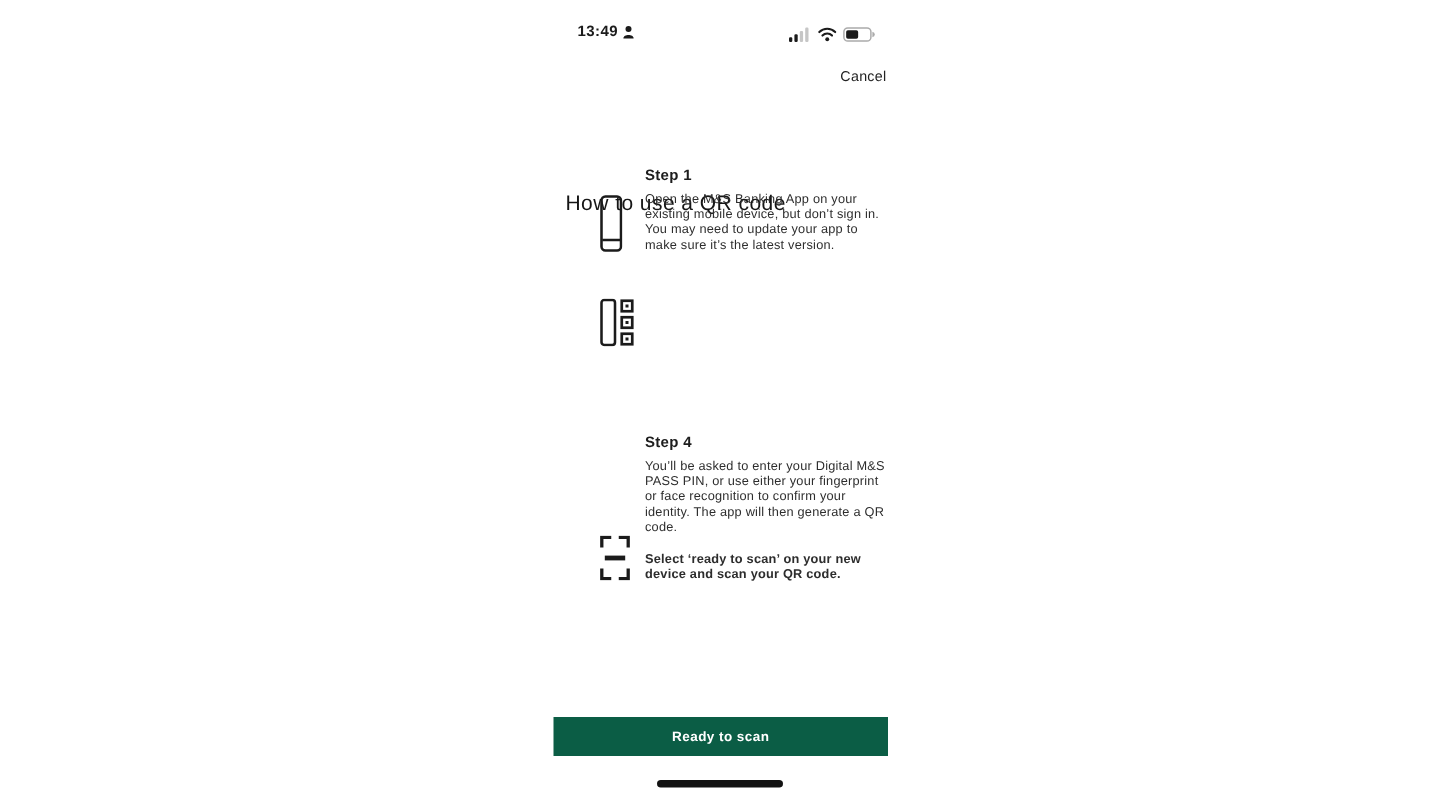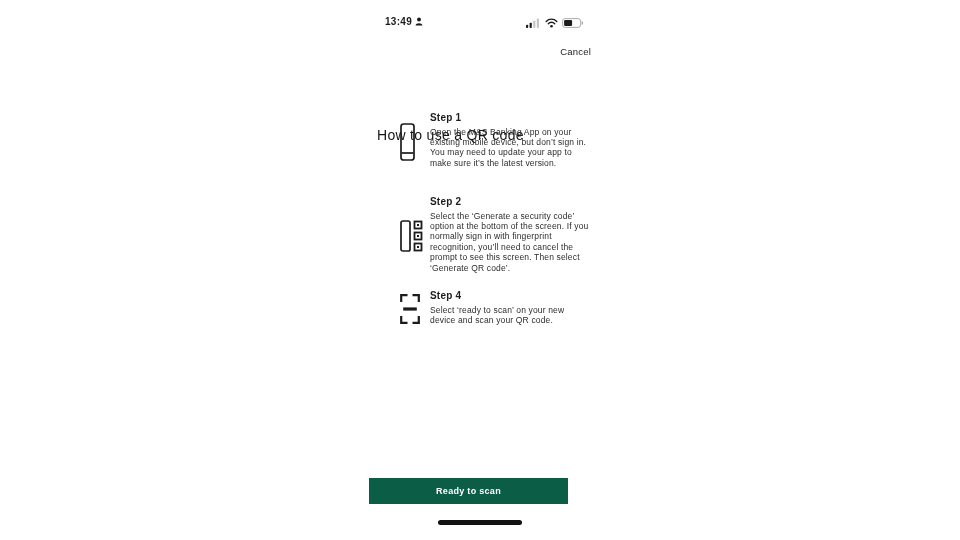--- a/index.html
+++ b/index.html
@@ -32,42 +32,42 @@
 
   
   .title {
     position: absolute; left: 22px; top: 79px;
     font-size: 14px; font-weight: 500; letter-spacing: 0.3px; color: #161616; margin-top: 48px;
   }
 
   
   .step {
     position: absolute; left: 21px; right: 14px;
-    display: flex; align-items: center; padding-left: 24px;
+    display: flex; align-items: flex-end; padding-left: 24px;
   }
   .step-icon-col { width: 30px; flex: 0 0 30px; padding-top: 3px; }
   .step-text { flex: 1; }
   .step-heading {
     font-size: 10px; font-weight: bold; color: #1d1d1d;
     letter-spacing: 0.2px; margin-bottom: 3.5px;
   }
   .step-body {
     font-size: 8.5px; line-height: 10.4px; color: #2d2d2d;
     letter-spacing: 0.15px;
   }
-  .step-body + .step-body { margin-top: 20px; }
+  .step-body + .step-body { margin-top: 10px; font-weight: bold; }
 
   .step-1 { top: 112px; }
   .step-2 { top: 196px; }
   .step-3 { top: 290px; }
 
   
   .cta {
     position: absolute; left: 14px; top: 478px;
-    width: 199px; height: 26px;
+    width: 223px; height: 26px;
     border: none; cursor: pointer;
     display: flex; align-items: center; justify-content: center;
     color: #ffffff; font-size: 9px; font-weight: 600;
     letter-spacing: 0.3px;
     font-family: "Liberation Sans", sans-serif;
   }
 
   
   .home-indicator {
     position: absolute; left: 50%; top: 520px;
@@ -140,38 +140,35 @@
       <svg width="23" height="32" viewBox="0 0 23 32">
         <rect x="1" y="1" width="9" height="30" rx="1.8" fill="none" stroke="#1b1b1b" stroke-width="1.7"></rect>
         <rect x="14.5" y="1.5" width="7" height="7" fill="none" stroke="#1b1b1b" stroke-width="1.8"></rect>
         <rect x="17" y="4" width="2" height="2" fill="#1b1b1b"></rect>
         <rect x="14.5" y="12.5" width="7" height="7" fill="none" stroke="#1b1b1b" stroke-width="1.8"></rect>
         <rect x="17" y="15" width="2" height="2" fill="#1b1b1b"></rect>
         <rect x="14.5" y="23.5" width="7" height="7" fill="none" stroke="#1b1b1b" stroke-width="1.8"></rect>
         <rect x="17" y="26" width="2" height="2" fill="#1b1b1b"></rect>
       </svg>
     </div>
-    <div class="step-text">
-      <div class="step-heading">Step 2</div>
-      <div class="step-body">Select the ‘Generate a security code’ option at the bottom of the screen. If you normally sign in with fingerprint recognition, you’ll need to cancel the prompt to see this screen.  Then select ‘Generate QR code’.</div>
-    </div>
   </div>
 
   <div class="step step-3">
     <div class="step-icon-col">
       <svg width="20" height="30" viewBox="0 0 20 30">
         <path d="M1.2,8 L1.2,1.2 L7.5,1.2" fill="none" stroke="#1b1b1b" stroke-width="2.2"></path>
         <path d="M12.5,1.2 L18.8,1.2 L18.8,8" fill="none" stroke="#1b1b1b" stroke-width="2.2"></path>
         <path d="M1.2,22 L1.2,28.8 L7.5,28.8" fill="none" stroke="#1b1b1b" stroke-width="2.2"></path>
         <path d="M18.8,22 L18.8,28.8 L12.5,28.8" fill="none" stroke="#1b1b1b" stroke-width="2.2"></path>
         <rect x="3.2" y="13.4" width="13.6" height="3.2" fill="#1b1b1b"></rect>
       </svg>
     </div>
     <div class="step-text">
       <div class="step-heading">Step 4</div>
+      <div class="step-body">You’ll be asked to enter your Digital M&amp;S PASS PIN, or use either your fingerprint or face recognition to confirm your identity. The app will then generate a QR code.</div>
       <div class="step-body">Select ‘ready to scan’ on your new device and scan your QR code.</div>
     </div>
   </div>
 
   <button class="cta" style="background: rgb(11, 93, 69); color: rgb(255, 255, 255);">Ready to scan</button>
 
   <div class="home-indicator"></div>
 
 </div>
 

